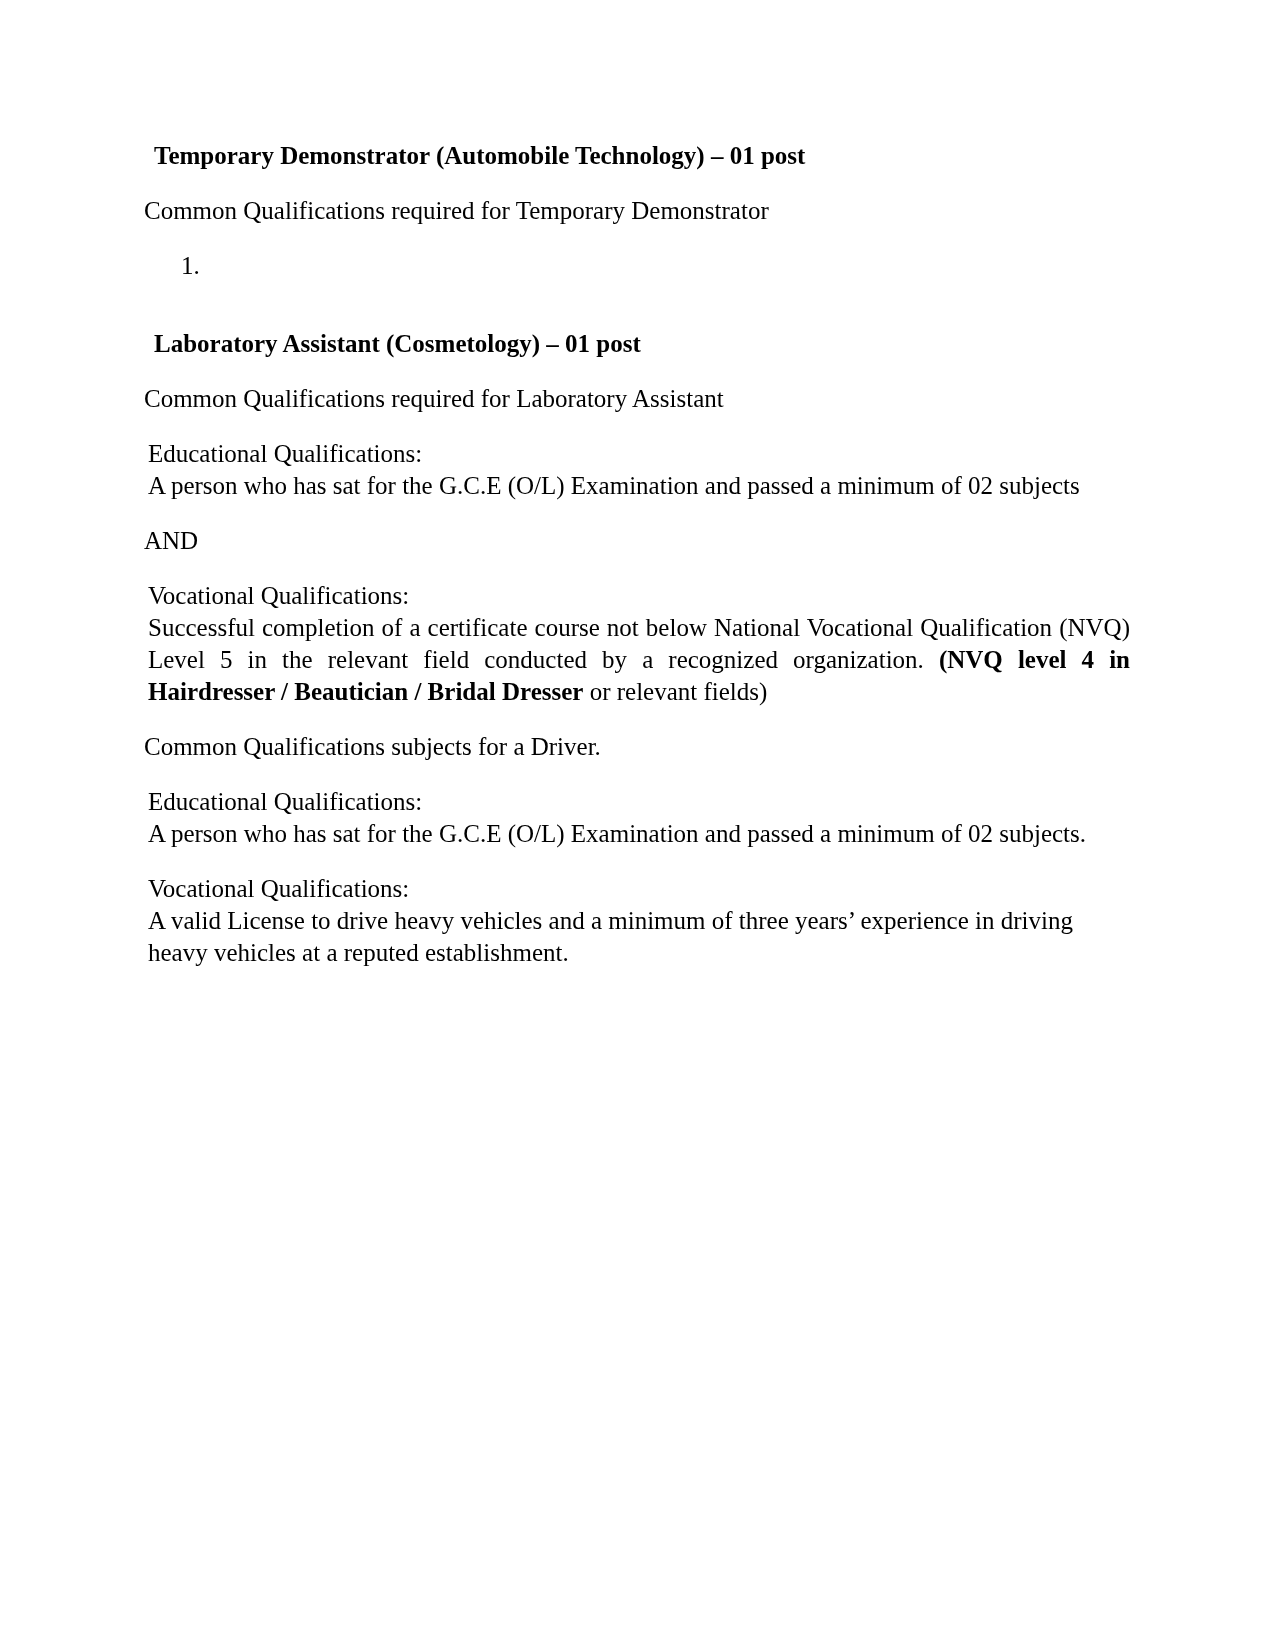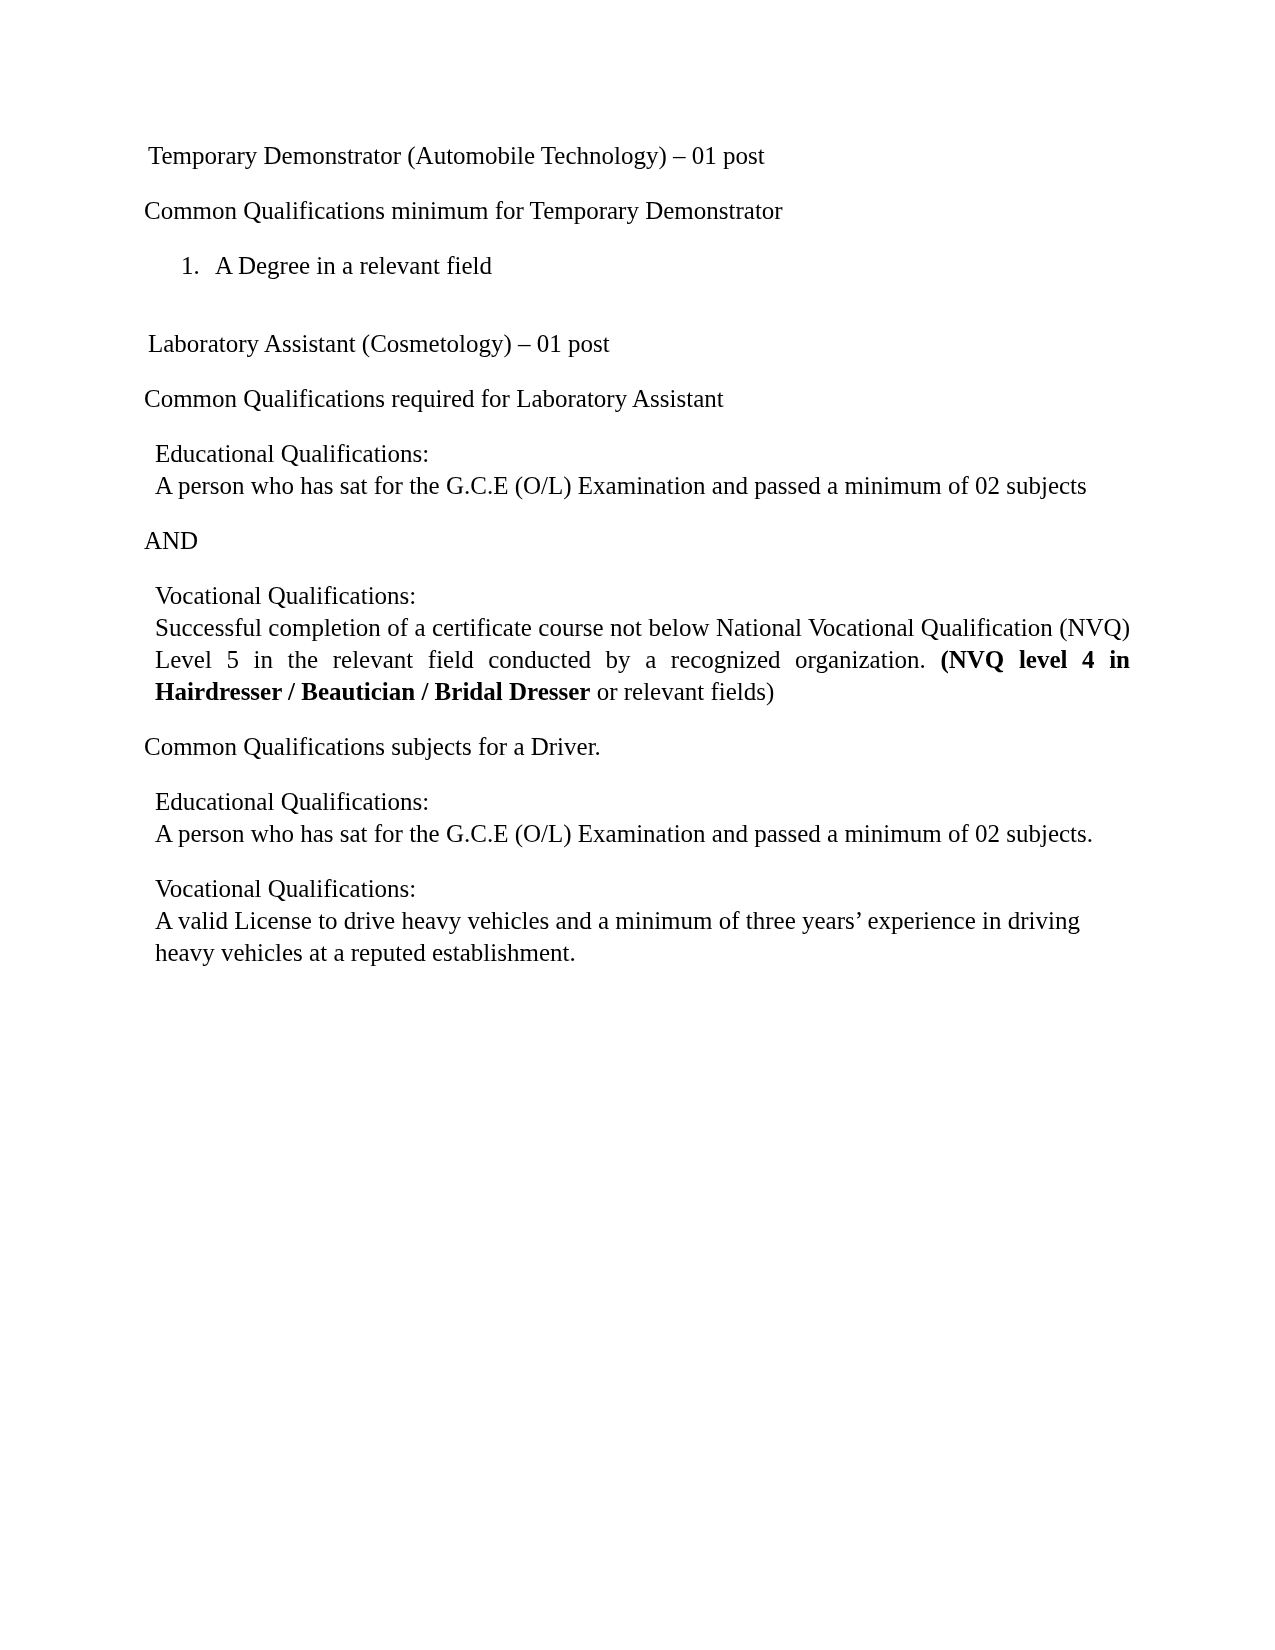--- a/index.html
+++ b/index.html
@@ -18,39 +18,39 @@
     width: 1275px;
     height: 1650px;
     padding: 140px 145px 0 144px;
     background: #ffffff;
     color: #000000;
     font-family: "Liberation Serif", "DejaVu Serif", serif;
     font-size: 25px;
     line-height: 32px;
   }
   .doc-heading {
-    font-weight: normal;
-    margin: 46px 0 23px 4px;
+    font-weight: bold;
+    margin: 46px 0 23px 10px;
   }
   .doc-heading.first {
     margin-top: 0;
   }
   .para {
     margin: 0 0 23px 0;
   }
   .list-item {
     display: flex;
     margin: 14px 0 23px 37px;
   }
   .list-item .num {
     width: 34px;
     flex: 0 0 34px;
   }
   .block {
-    margin: 0 0 23px 11px;
+    margin: 0 0 23px 4px;
   }
   .block .line {
     margin: 0;
   }
   .connector {
     margin: 0 0 23px 0;
   }
   .justified {
     text-align: justify;
   }
@@ -58,25 +58,24 @@
     font-weight: bold;
   }
 </style>
 </head>
 <body>
 
 <div class="page">
 
   <div class="doc-heading first">Temporary Demonstrator (Automobile Technology) – 01 post</div>
 
-  <p class="para">Common Qualifications minimum for Temporary Demonstrator</p>
+  <p class="para">Common Qualifications required for Temporary Demonstrator</p>
 
   <div class="list-item">
     <span class="num">1.</span>
-    <span>A Degree in a relevant field</span>
   </div>
 
   <div class="doc-heading">Laboratory Assistant (Cosmetology) – 01 post</div>
 
   <p class="para">Common Qualifications required for Laboratory Assistant</p>
 
   <div class="block">
     <div class="line">Educational Qualifications:</div>
     <div class="line">A person who has sat for the G.C.E (O/L) Examination and passed a minimum of 02 subjects</div>
   </div>

